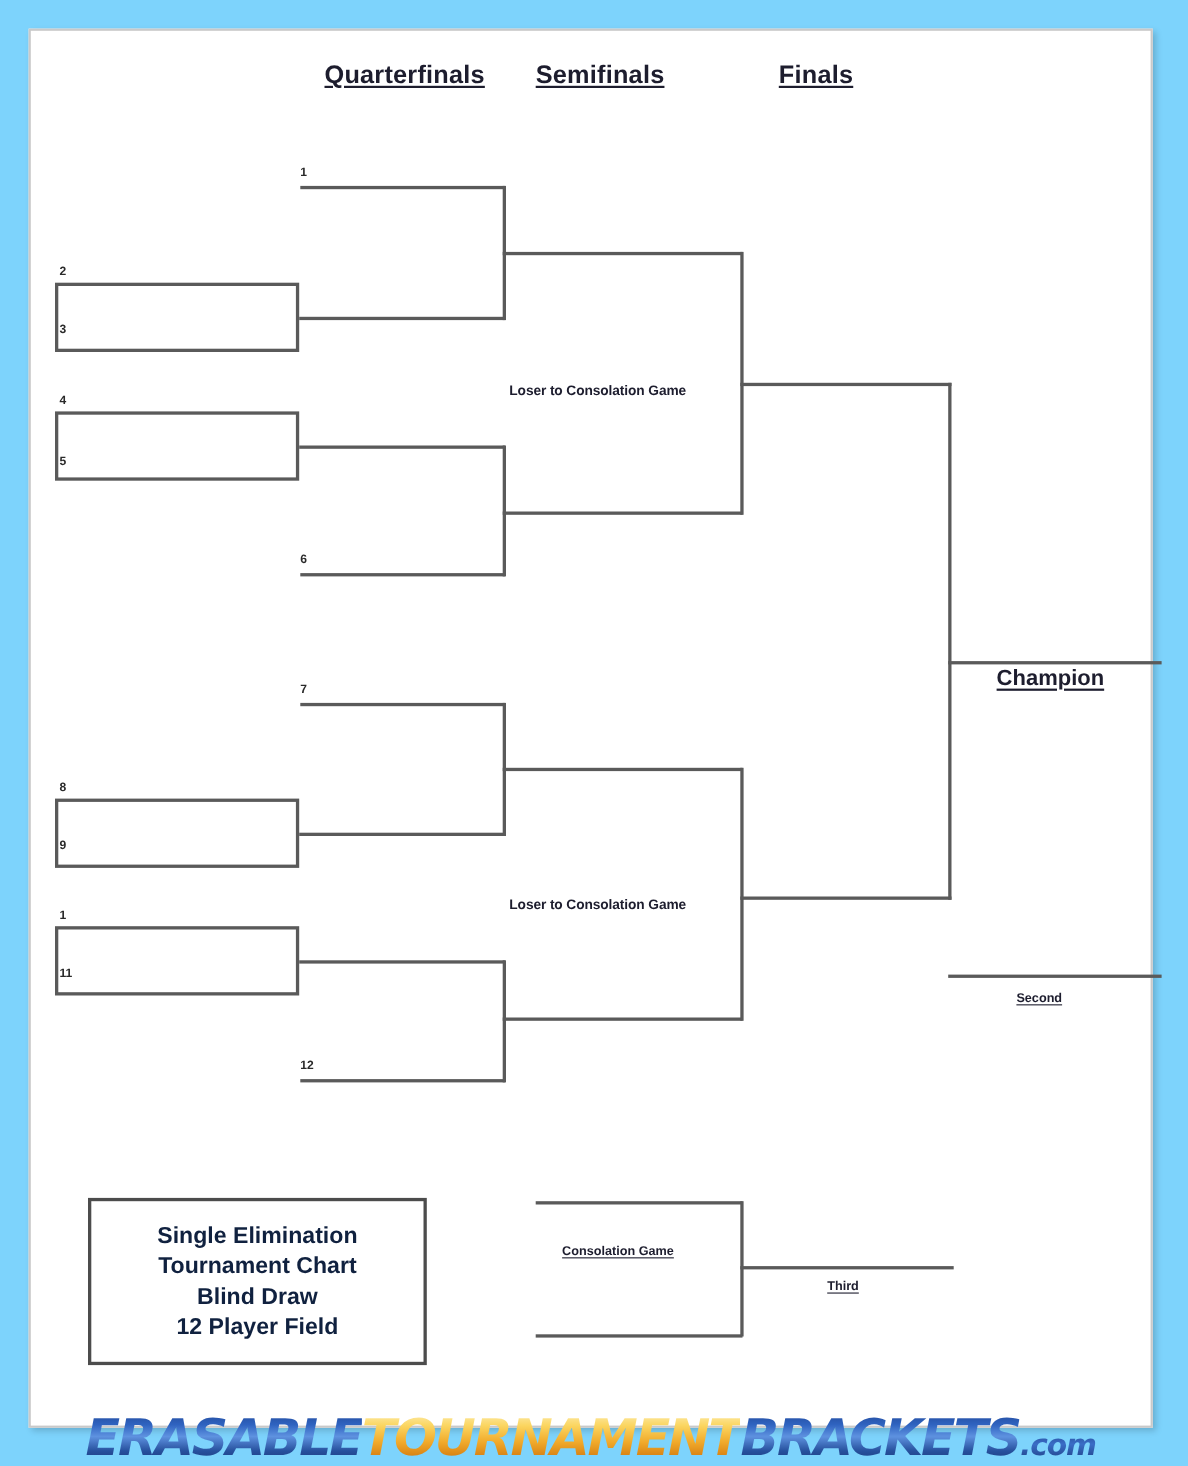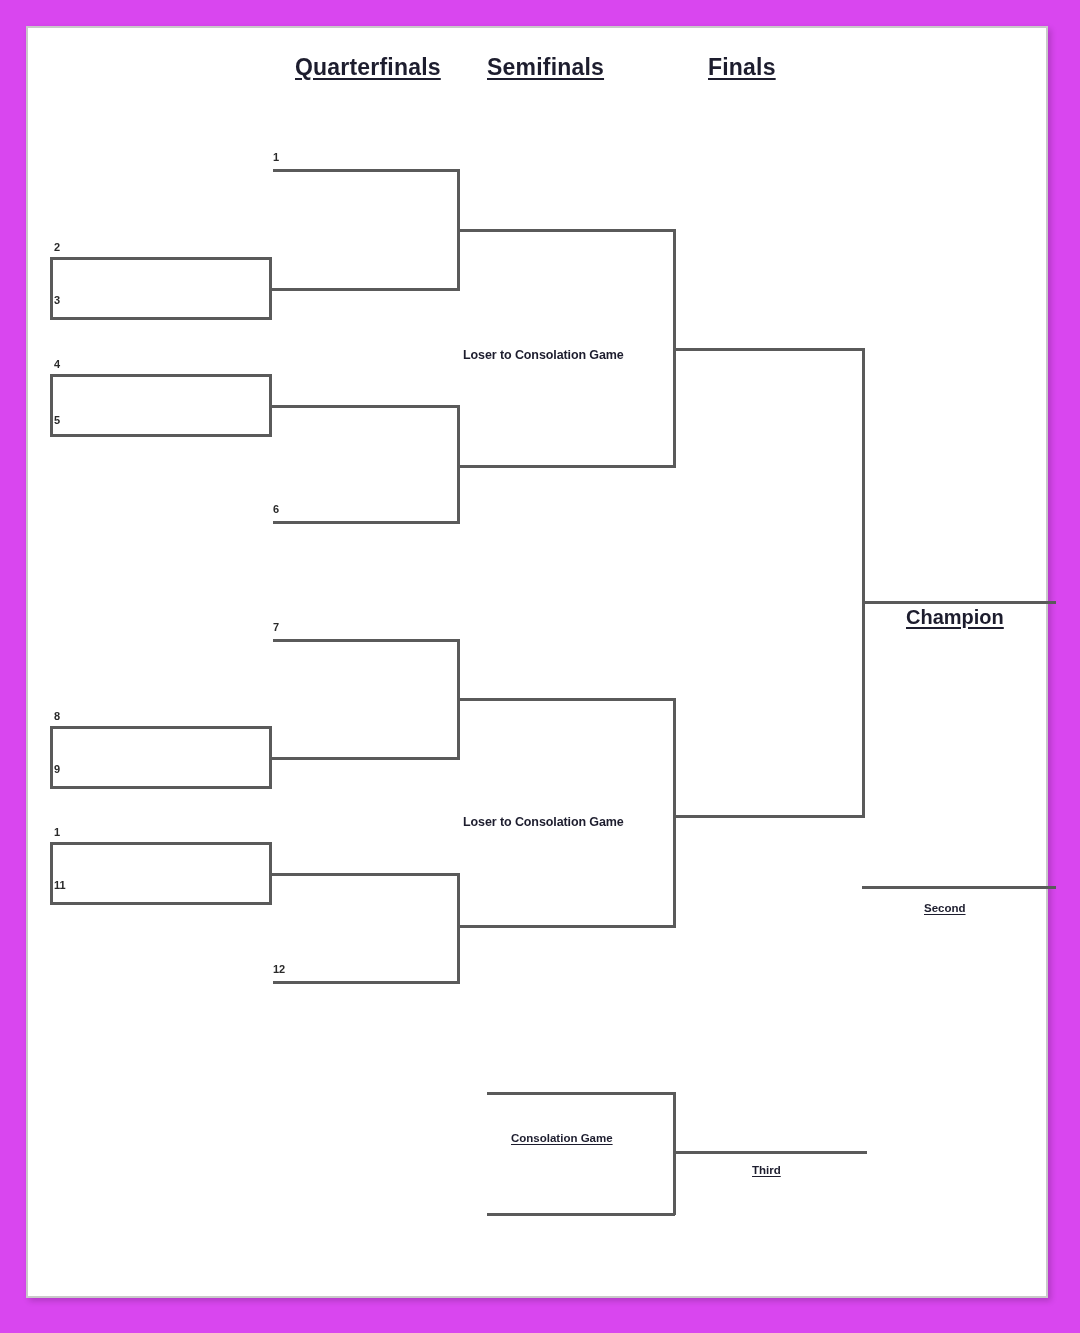--- a/index.html
+++ b/index.html
@@ -8,21 +8,21 @@
     padding: 0;
     background: #ffffff;
   }
   body {
     font-family: "Liberation Sans", sans-serif;
   }
   #page {
     position: relative;
     width: 1080px;
     height: 1333px;
-    background: #d946ef;
+    background: #7dd3fc;
     overflow: hidden;
   }
   
   #sheet {
     position: absolute;
     left: 26px;
     top: 26px;
     width: 1022px;
     height: 1272px;
     background: #ffffff;
@@ -223,16 +223,25 @@
     <div class="hline" style="left:834px; top:858px; width:194px;"></div>
     <div class="note-sm" style="left:896px; top:874px;">Second</div>
 
     <div class="hline" style="left:459px; top:1064px; width:188px;"></div>
     <div class="hline" style="left:459px; top:1185px; width:188px;"></div>
     <div class="vline" style="left:645px; top:1064px; height:123px;"></div>
     <div class="hline" style="left:645px; top:1123px; width:194px;"></div>
     <div class="note-sm" style="left:483px; top:1104px;">Consolation Game</div>
     <div class="note-sm" style="left:724px; top:1136px;">Third</div>
 
-
+    <div id="legend-box">
+      <div class="lg-line">Single Elimination</div>
+      <div class="lg-line">Tournament Chart</div>
+      <div class="lg-line">Blind Draw</div>
+      <div class="lg-line">12 Player Field</div>
+    </div>
+
+    <div id="footer-logo">
+      <span class="logo-blue">ERASABLE</span><span class="logo-gold">TOURNAMENT</span><span class="logo-blue">BRACKETS</span><span class="logo-blue logo-dotcom">.com</span>
+    </div>
 
   </div>
 </div>
 
 </body></html>

